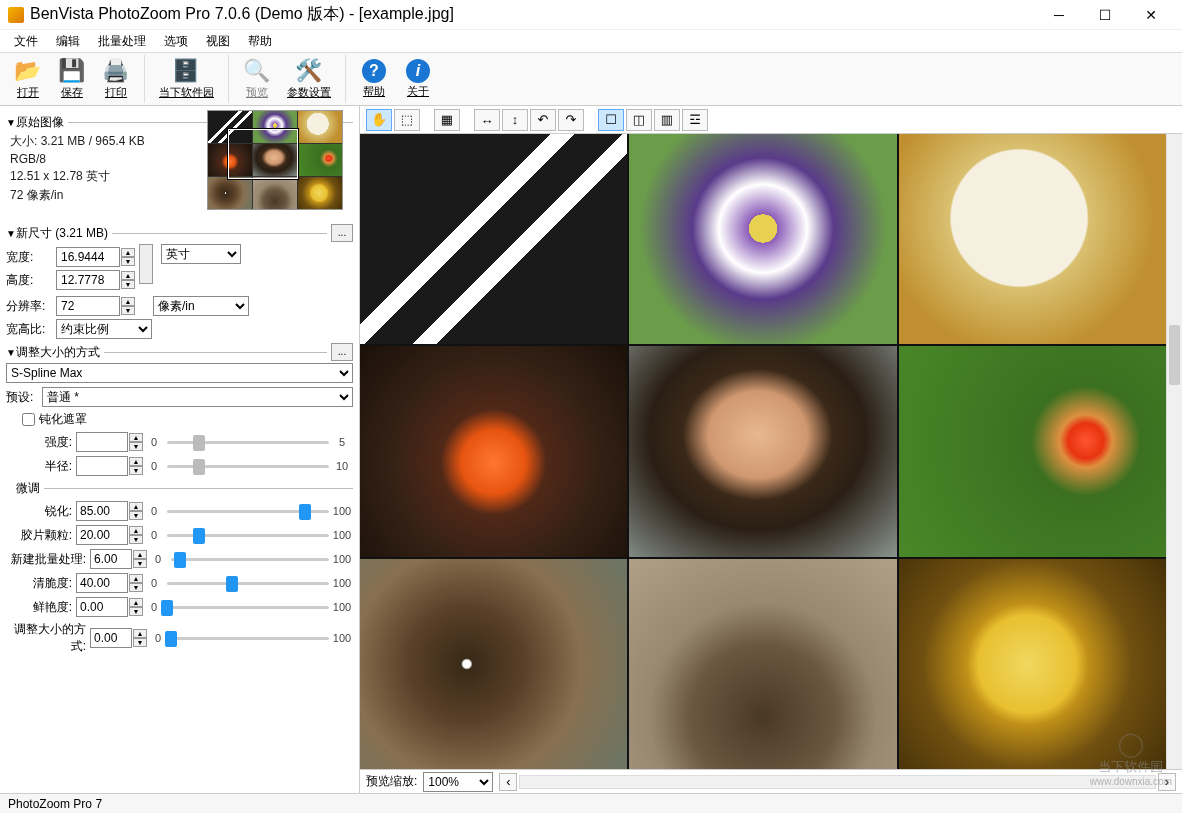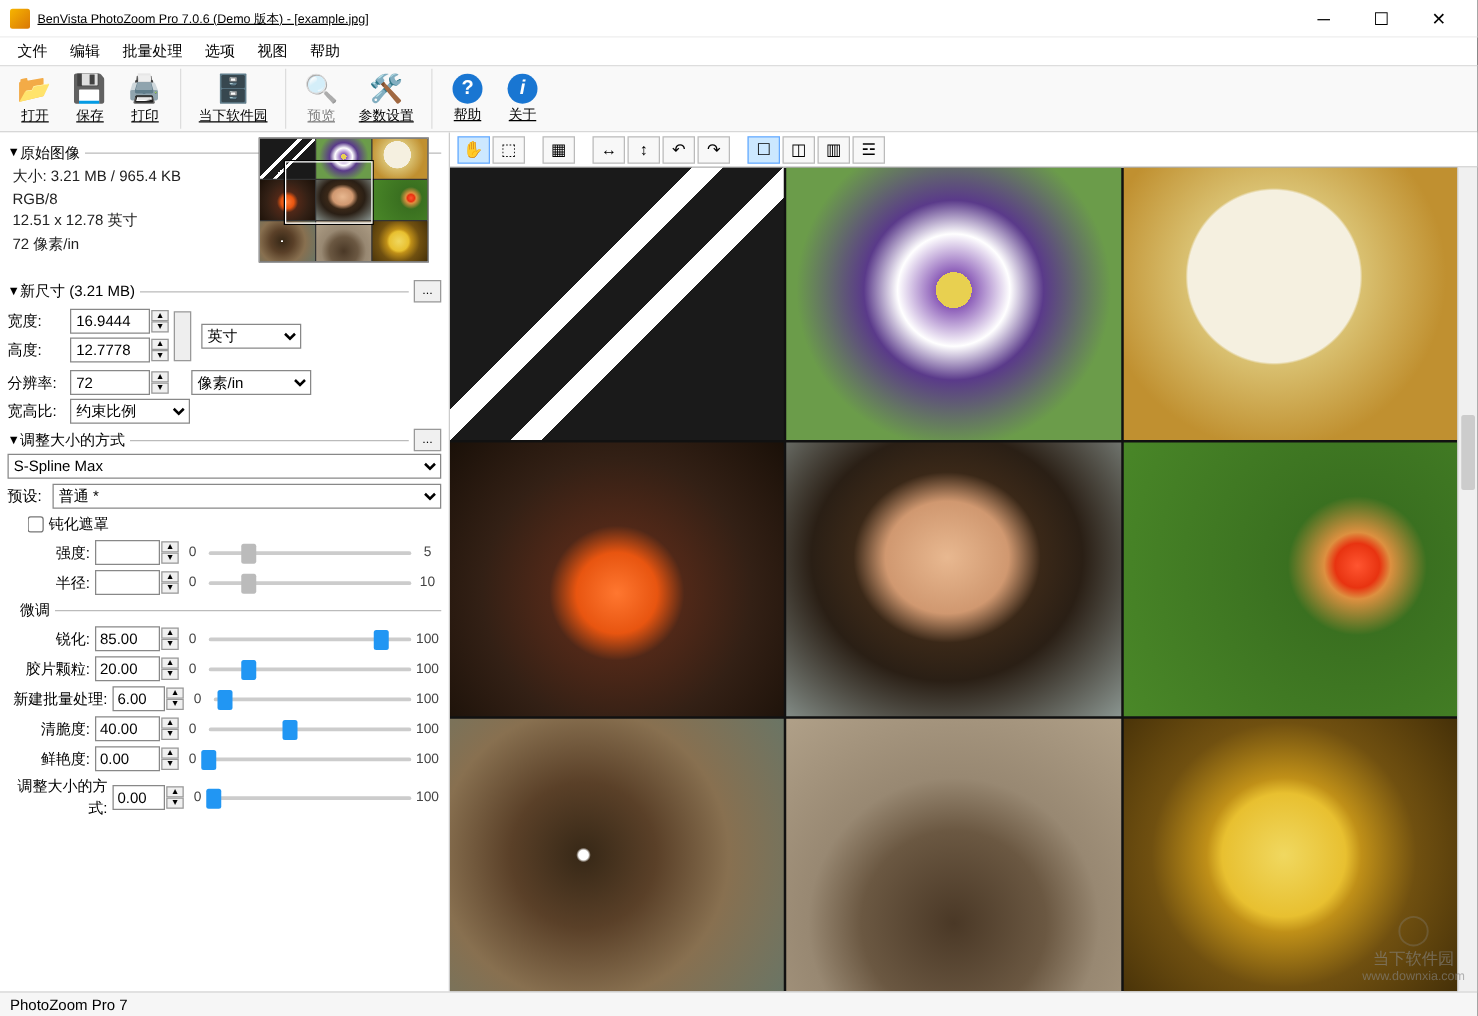--- a/index.html
+++ b/index.html
@@ -1,19 +1,19 @@
 <!DOCTYPE html>
 <html><head>
 <meta charset="utf-8">
 <style>
 * { box-sizing: border-box; margin: 0; padding: 0; font-family: "Microsoft YaHei", "Segoe UI", sans-serif; }
 body { background: #fff; font-size: 12px; color: #000; width: 1182px; height: 813px; overflow: hidden; position: relative; }
 .titlebar { height: 30px; background: #fff; display: flex; align-items: center; padding: 0 8px; border-bottom: 1px solid #eee; }
 .titlebar .app-icon { width: 16px; height: 16px; background: linear-gradient(135deg,#f7b500,#d97706); border-radius: 2px; margin-right: 6px; }
-.titlebar .title { flex: 1; font-size: 10px; text-decoration: underline; }
+.titlebar .title { flex: 1; font-size: 16px; }
 .win-controls { display: flex; }
 .win-controls div { width: 46px; height: 30px; display: flex; align-items: center; justify-content: center; font-size: 14px; }
 .menubar { height: 22px; display: flex; align-items: center; padding: 0 6px; gap: 2px; }
 .menubar span { padding: 2px 8px; font-size: 12px; }
 .toolbar { height: 54px; border-top: 1px solid #ddd; border-bottom: 1px solid #ccc; display: flex; align-items: center; padding: 2px 6px; background: #f9f9f9; }
 .tool-group { display: flex; border-right: 1px solid #ddd; padding-right: 6px; margin-right: 6px; height: 100%; align-items: center; }
 .tool-btn { display: flex; flex-direction: column; align-items: center; justify-content: center; padding: 2px 8px; height: 48px; min-width: 44px; }
 .tool-btn .ico { width: 28px; height: 26px; display: flex; align-items: center; justify-content: center; font-size: 22px; }
 .tool-btn .lbl { font-size: 11px; margin-top: 1px; text-decoration: underline; }
 .tool-btn.disabled { opacity: 0.5; }
@@ -157,21 +157,21 @@
 
     
     <div style="height:14px"></div>
     <div class="section-header">
       <span class="tri">▼</span>
         <span>新尺寸 (3.21 MB)</span>
         <span class="hline"></span>
       <span class="more-btn" style="margin-left:4px">...</span>
     </div>
 
-    <div style="display:flex;align-items:center">
+    <div style="display:flex;align-items:flex-start">
       <div>
         <div class="form-row">
           <span class="lbl">宽度:</span>
           <input type="text" value="16.9444" style="">
           <div class="spinner">
               <div>▲</div>
               <div>▼</div>
             </div>
         </div>
         <div class="form-row">
@@ -370,20 +370,27 @@
           <div class="tile" style="background: radial-gradient(at 48% 42%, rgb(232, 184, 144) 0%, rgb(208, 152, 112) 25%, rgb(58, 40, 24) 38%, rgb(42, 31, 21) 55%, rgb(138, 149, 144) 100%);"></div>
           <div class="tile" style="background: radial-gradient(circle at 70% 45%, rgb(255, 85, 48) 0%, rgb(232, 51, 16) 8%, rgb(221, 144, 64) 12%, rgb(58, 112, 32) 25%, rgb(74, 136, 40) 100%);"></div>
           <div class="tile" style="background: radial-gradient(circle at 40% 50%, rgb(255, 255, 255) 0%, rgb(255, 255, 255) 2%, rgb(58, 42, 24) 3%, rgb(90, 64, 40) 30%, rgb(136, 112, 80) 60%, rgb(106, 117, 101) 100%);"></div>
           <div class="tile" style="background: radial-gradient(circle at 50% 75%, rgb(74, 56, 38) 0%, rgb(107, 88, 66) 35%, rgb(152, 136, 114) 55%, rgb(176, 160, 136) 100%);"></div>
           <div class="tile" style="background: radial-gradient(circle at 48% 50%, rgb(240, 216, 96) 0%, rgb(232, 192, 48) 28%, rgb(192, 144, 24) 35%, rgb(112, 80, 16) 60%, rgb(69, 48, 8) 100%);"></div>
         </div>
       <div class="canvas-scroll-v">
           <div class="sthumb"></div>
         </div>
     </div>
+    <div class="bottom-bar">
+      <span>预览缩放:</span>
+      <select style="width:70px;margin:0 6px"><option>100%</option></select>
+      <div class="ptool" style="width:18px;height:18px">‹</div>
+      <div style="flex:1;height:14px;background:#f0f0f0;border:1px solid #ddd;margin:0 2px"></div>
+      <div class="ptool" style="width:18px;height:18px">›</div>
+    </div>
   </div>
 </div>
 
 <div class="statusbar">
   <span>PhotoZoom Pro 7</span>
 </div>
 
 <div class="watermark">
   <div style="font-size:24px;opacity:.5">◯</div>
   <div>当下软件园</div>

